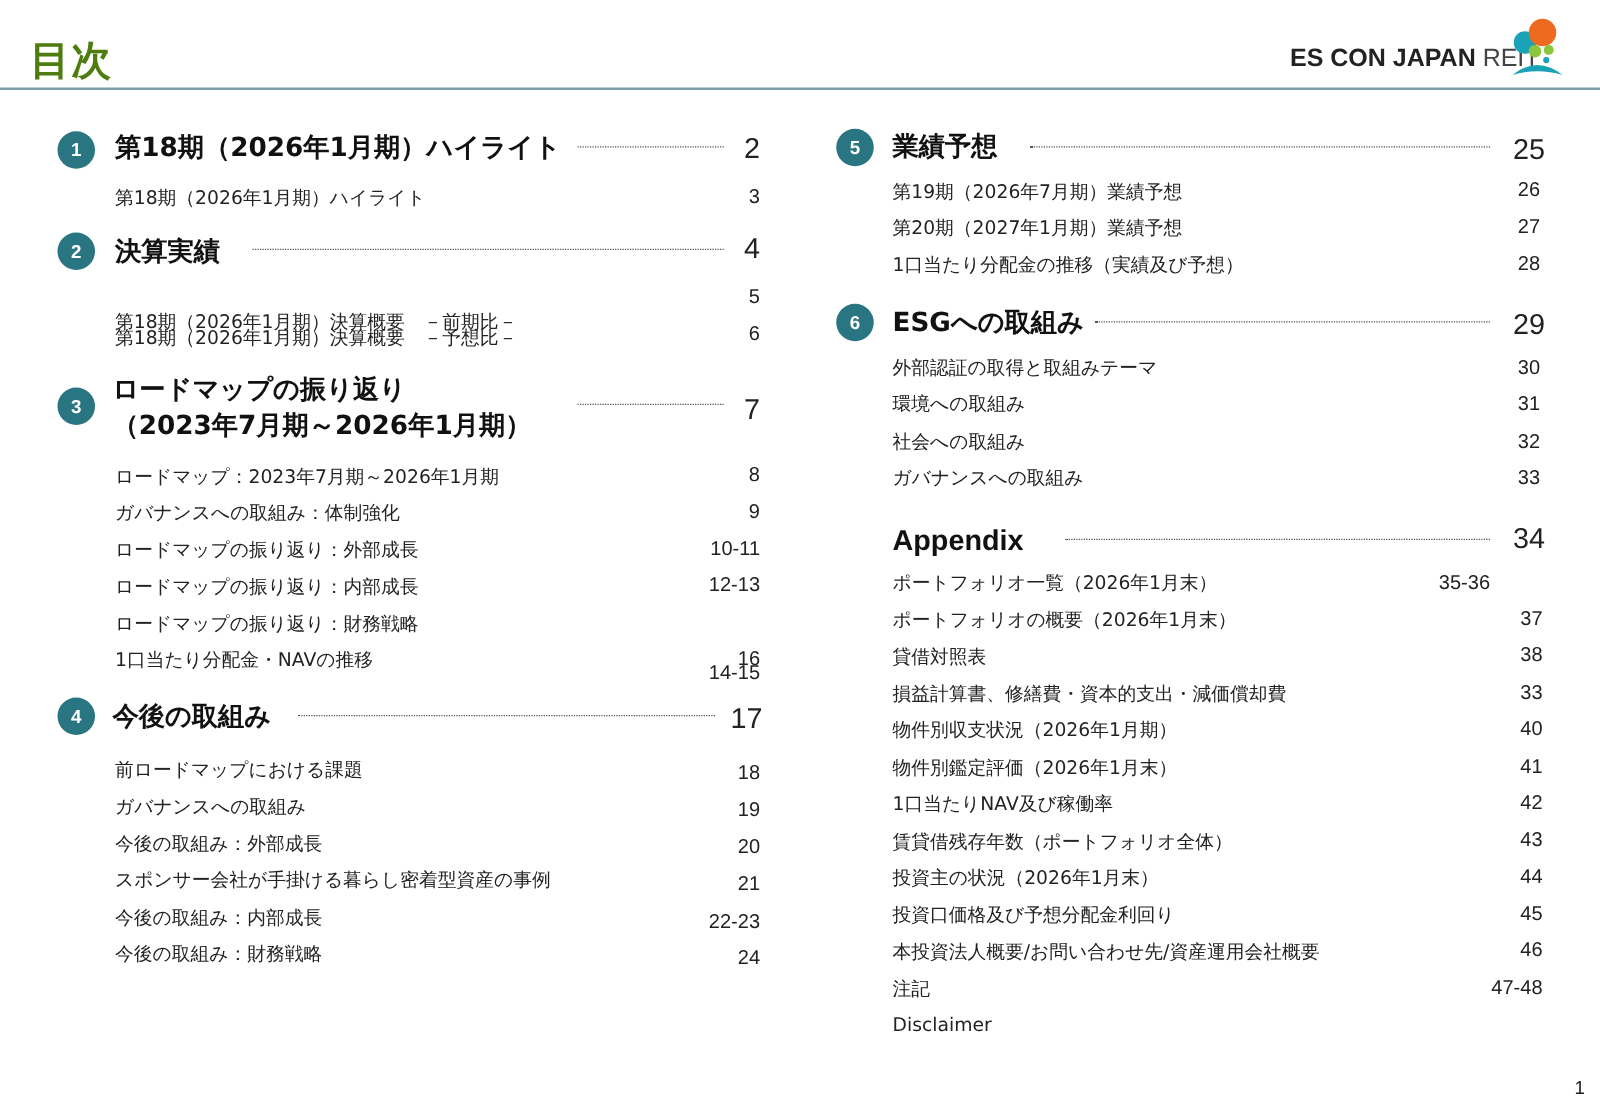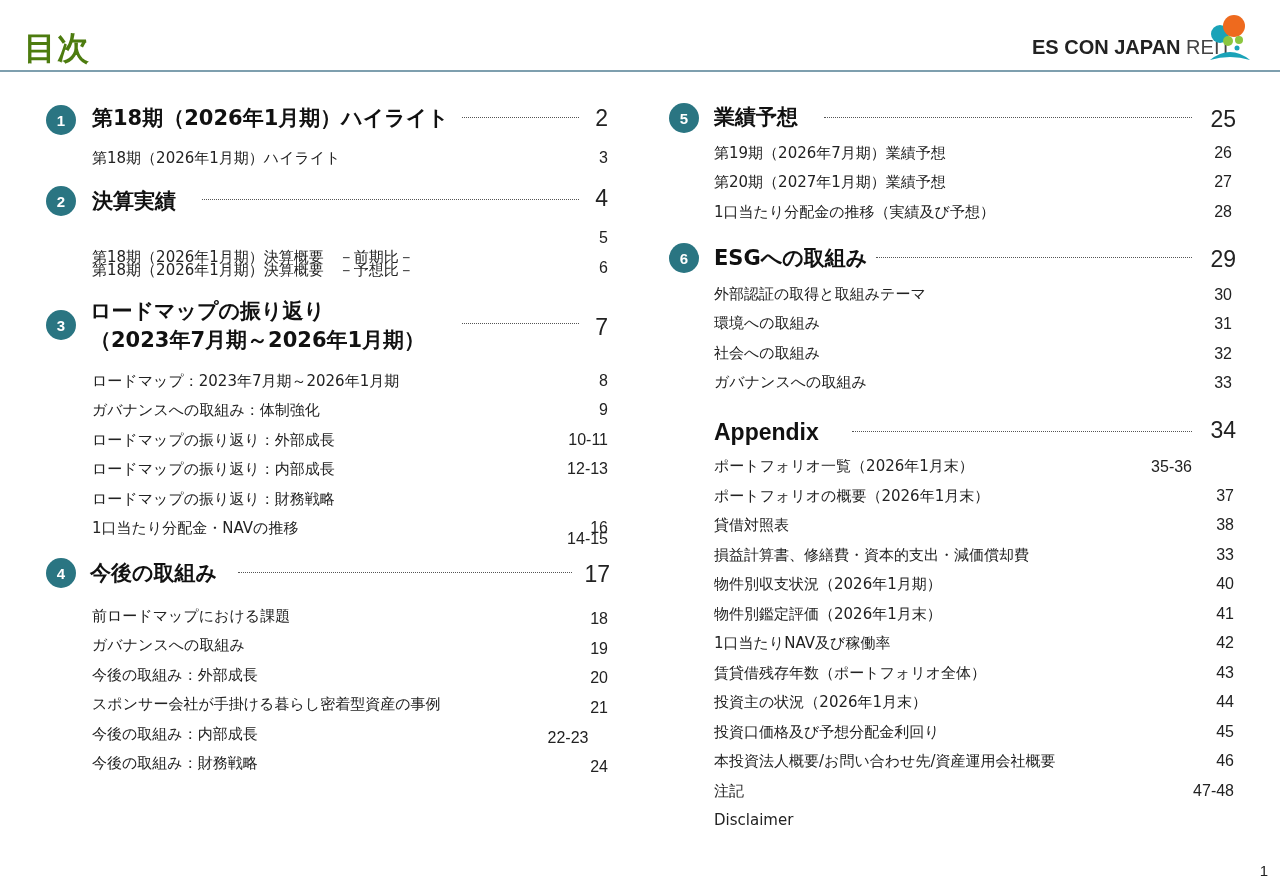--- a/index.html
+++ b/index.html
@@ -115,21 +115,21 @@
 <div class="sec-page" style="left:560px;top:560px;width:50px;">17</div>
 <div class="item-text" style="left:92px;top:606px;">前ロードマップにおける課題</div>
 <div class="item-page" style="left:528px;top:609px;">18</div>
 <div class="item-text" style="left:92px;top:635px;">ガバナンスへの取組み</div>
 <div class="item-page" style="left:528px;top:639px;">19</div>
 <div class="item-text" style="left:92px;top:665px;">今後の取組み：外部成長</div>
 <div class="item-page" style="left:528px;top:668px;">20</div>
 <div class="item-text" style="left:92px;top:694px;">スポンサー会社が手掛ける暮らし密着型資産の事例</div>
 <div class="item-page" style="left:528px;top:698px;">21</div>
 <div class="item-text" style="left:92px;top:724px;">今後の取組み：内部成長</div>
-<div class="item-page" style="left:528px;top:728px;text-align:center;">22-23</div>
+<div class="item-page" style="left:528px;top:728px;">22-23</div>
 <div class="item-text" style="left:92px;top:753px;">今後の取組み：財務戦略</div>
 <div class="item-page" style="left:528px;top:757px;">24</div>
 
 <div class="badge" style="left:669px;top:103px;">5</div>
 <div class="sec-title" style="left:714px;top:103px;">業績予想</div>
 <div class="leader" style="left:824px;top:117px;width:368px;"></div>
 <div class="sec-page" style="left:1190px;top:105px;width:46px;">25</div>
 <div class="item-text" style="left:714px;top:143px;">第19期（2026年7月期）業績予想</div>
 <div class="item-page" style="left:1152px;top:143px;">26</div>
 <div class="item-text" style="left:714px;top:172px;">第20期（2027年1月期）業績予想</div>

